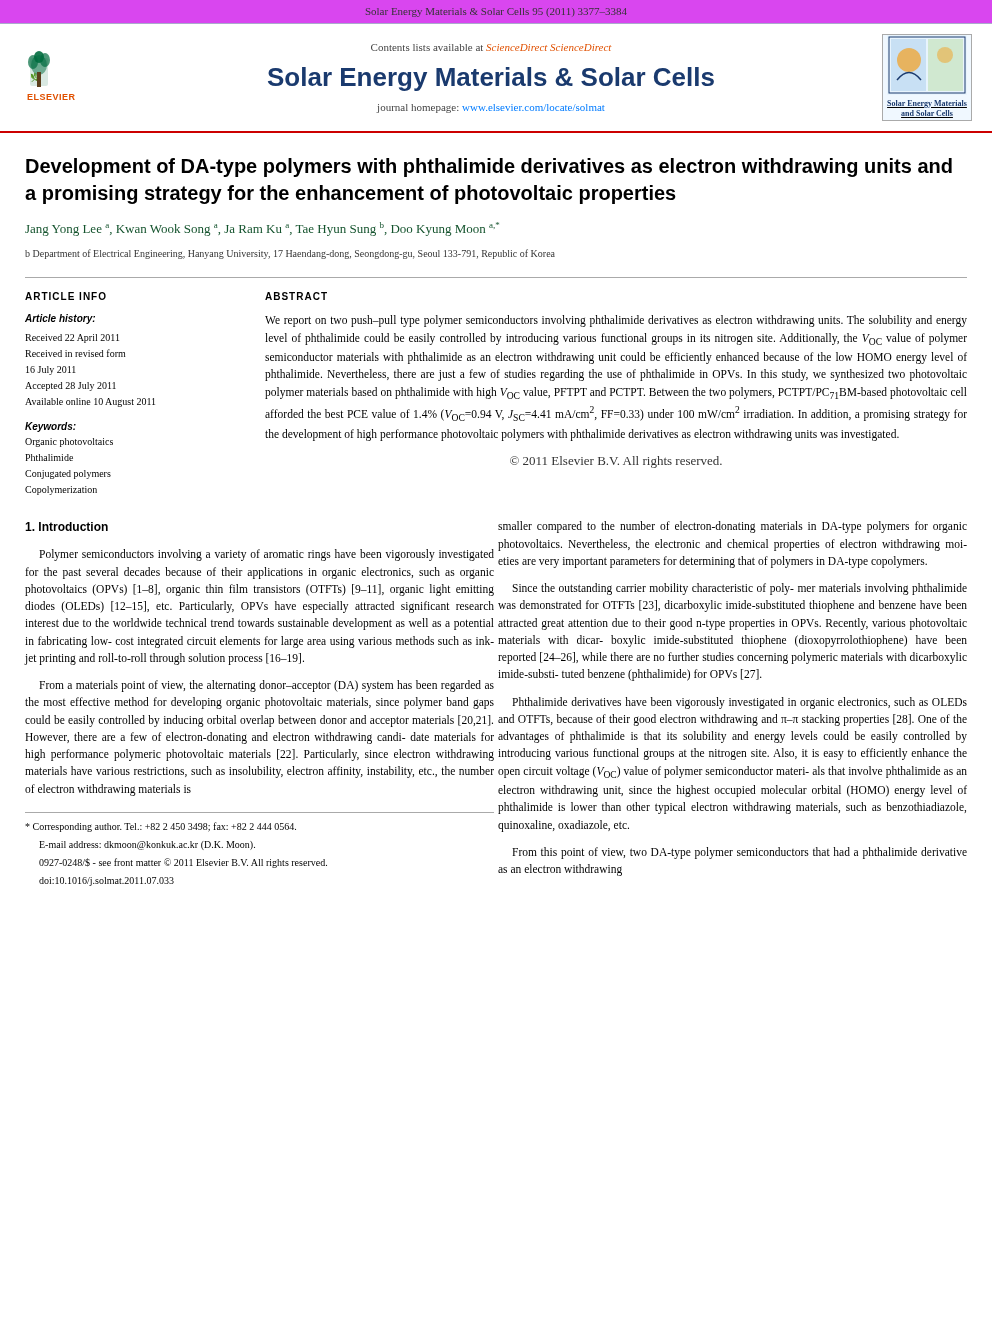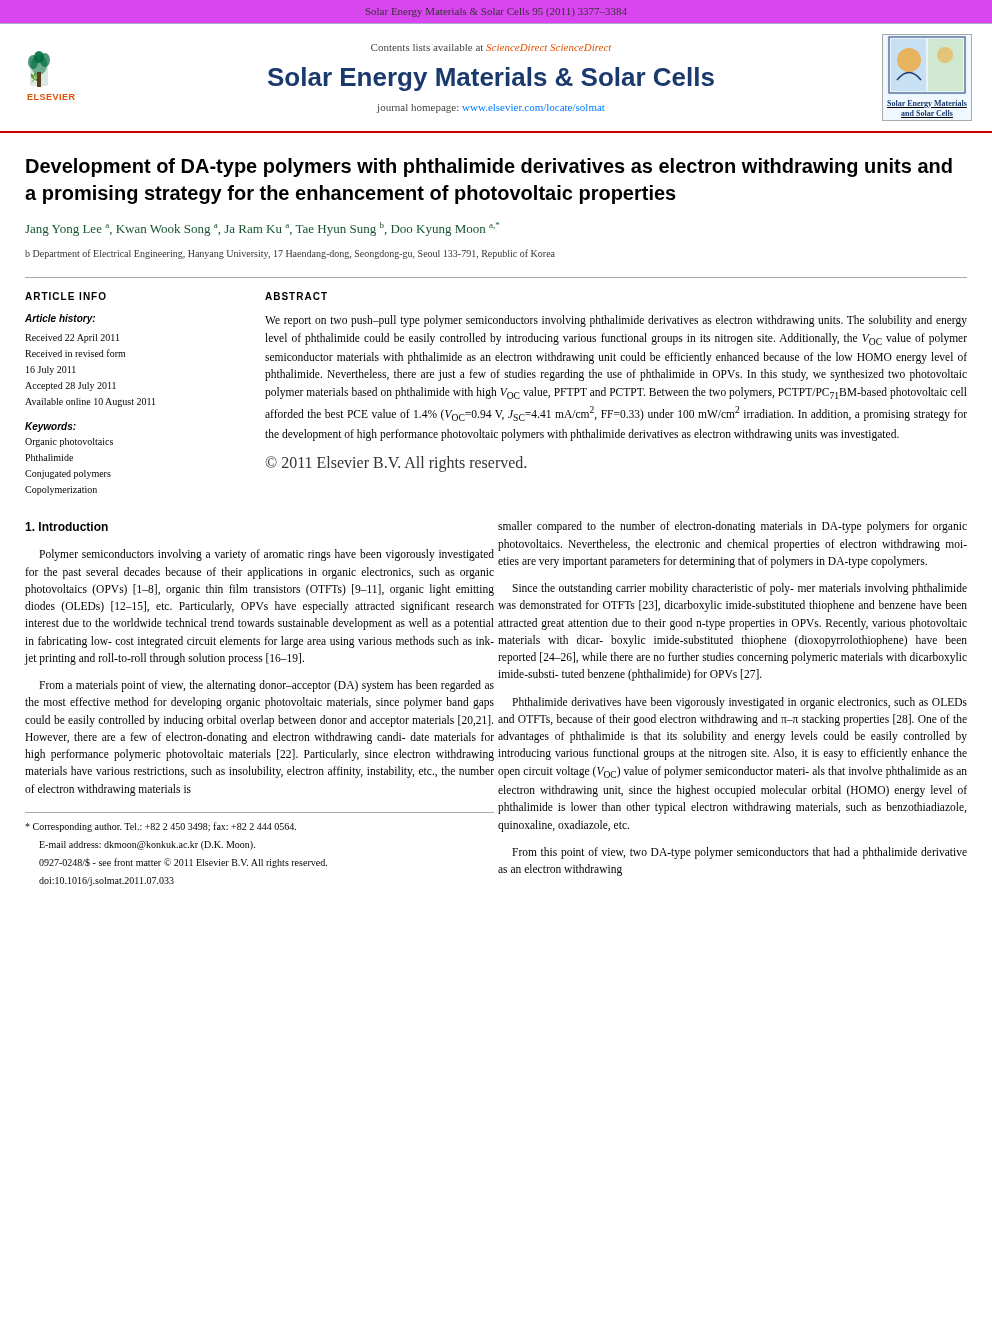--- a/index.html
+++ b/index.html
@@ -194,22 +194,22 @@
       line-height: 1.5;
       text-align: justify;
     }
 
     .abstract-text p {
       margin-bottom: 6px;
       font-family: Liberation Serif, serif;
     }
 
     .copyright-line {
-      font-size: 16px;
-      text-align: left;
+      font-size: 13px;
+      text-align: center;
       margin-top: 8px;
       color: #333;
     }
 
     
     .body-two-col {
       display: flex;
       gap: 4px;
       margin-top: 4px;
     }

